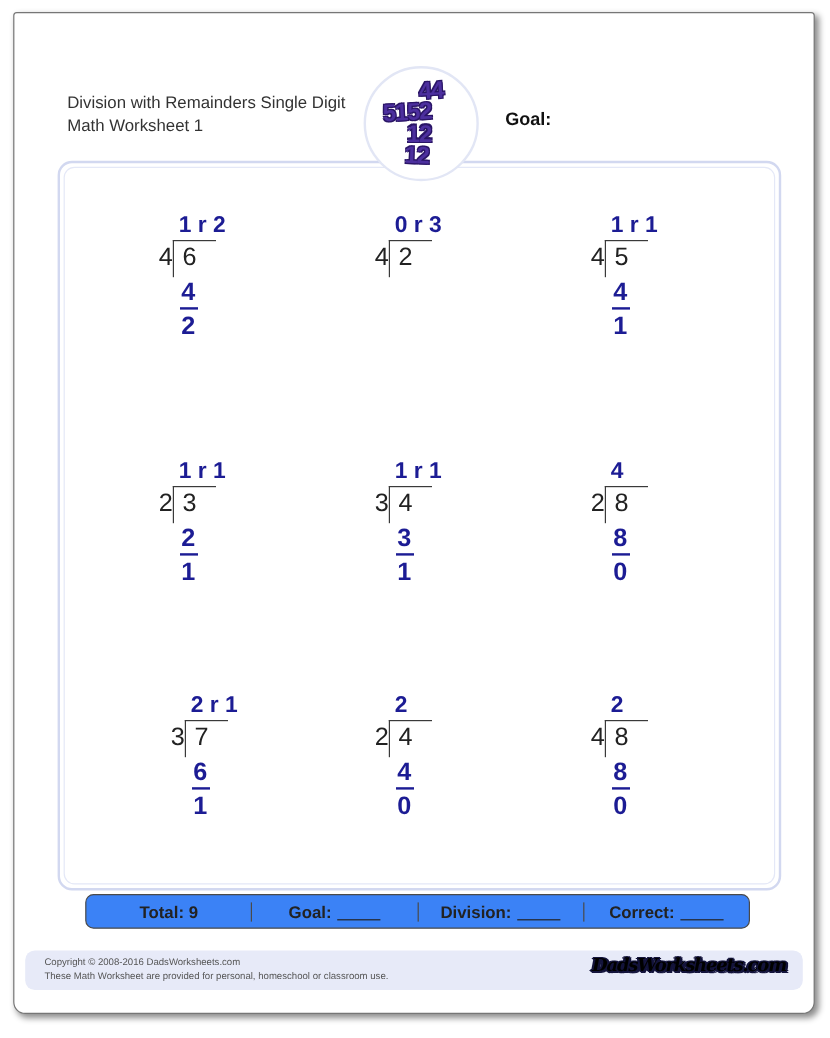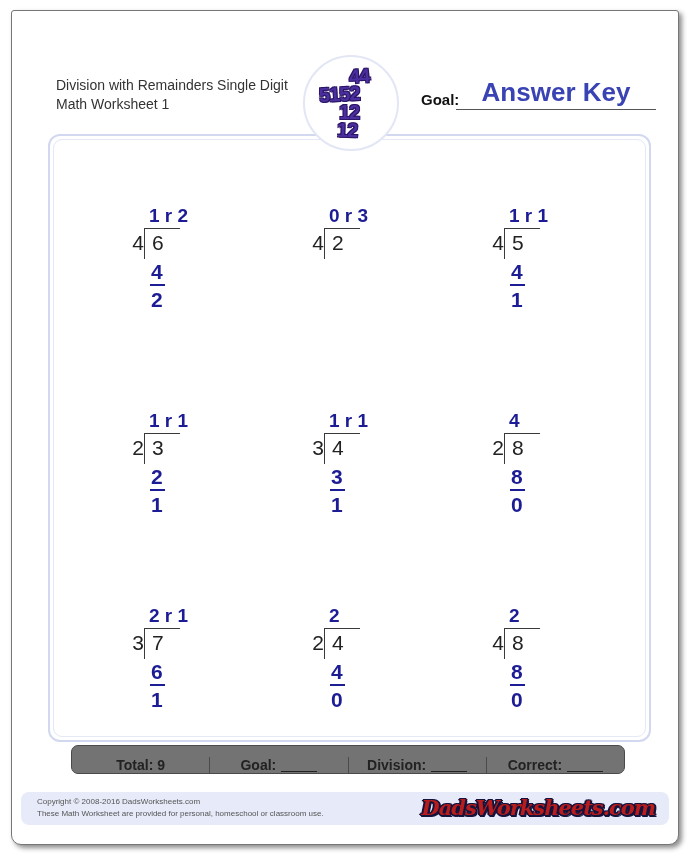--- a/index.html
+++ b/index.html
@@ -28,46 +28,46 @@
 
   
   .content-outer{position:absolute;left:36px;top:123px;width:599px;height:604px;
                  border:2px solid #d2d8f0;border-radius:12px;}
   .content-inner{position:absolute;left:3px;top:3px;right:3px;bottom:3px;
                  border:1px solid #e4e8f7;border-radius:9px;}
 
   
   .prob{position:absolute;font-size:21px;color:#222;}
   .prob .qrow{margin-left:26px;padding-left:5px;font-size:19px;font-weight:bold;
-              color:var(--answer-blue,#1c1c94);height:23px;white-space:pre;margin-top:28px;}
+              color:var(--answer-blue,#1c1c94);height:23px;white-space:pre;}
   .prob .drow{display:flex;align-items:flex-start;}
   .prob .divisor{width:26px;text-align:right;padding-top:3px;}
   .prob .dividend{border-left:1.6px solid #3a3a3a;border-top:1.6px solid #3a3a3a;
                   padding:2px 16px 4px 7px;}
   .prob .work{margin-left:26px;padding-left:6px;font-weight:bold;
               color:var(--answer-blue,#1c1c94);margin-top:1px;}
   .prob .work-num{display:inline-block;border-bottom:2.5px solid var(--answer-blue,#1c1c94);
                   padding:0 2px 0 1px;}
   .prob .result{margin-left:26px;padding-left:7px;font-weight:bold;
                 color:var(--answer-blue,#1c1c94);margin-top:2px;}
 
   
   .summary{position:absolute;left:59px;top:734px;width:552px;height:27px;
-           border:1.4px solid #4a4a4a;border-radius:7px;display:flex;align-items:flex-end;
-           font-size:14px;font-weight:bold;color:#222;background:#737373;}
+           border:1.4px solid #4a4a4a;border-radius:7px;display:flex;align-items:center;
+           font-size:14px;font-weight:bold;color:#222;background:#3b82f6;}
   .summary .cell{flex:1;display:flex;align-items:center;justify-content:center;}
   .summary .cell + .cell{border-left:1.4px solid #4a4a4a;}
   .blank-line{display:inline-block;width:36px;height:13px;border-bottom:1.6px solid #222;margin-left:5px;}
 
   
   .footer{position:absolute;left:9px;right:9px;bottom:19px;height:33px;
           background:var(--footer-bg,#e7eaf8);border-radius:8px;}
   .footer-text{position:absolute;left:16px;top:4px;font-size:8px;color:#555;line-height:12px;}
   .footer-logo{position:absolute;right:14px;top:3px;font-family:"DejaVu Serif","Liberation Serif",serif;
-         font-style:italic;font-weight:bold;font-size:21px;letter-spacing:-1px;color:#b91c1c;
+         font-style:italic;font-weight:bold;font-size:15px;letter-spacing:-1px;color:#000000;
          text-shadow:-1px -1px 0 #14143c,1px -1px 0 #14143c,-1px 1px 0 #14143c,1px 1px 0 #14143c,
                      2px 2px 0 #14143c,-2px 0 0 #14143c,2px 0 0 #14143c,0 2px 0 #14143c;}
 </style>
 </head>
 <body>
 
 <div class="page">
 
   <div class="hdr-title">
     <div>Division with Remainders Single Digit</div>
@@ -75,23 +75,20 @@
   </div>
 
   <div class="logo-circle">
     <span class="ln0">44</span>
     <span class="ln1">5152</span>
     <span class="ln2">12</span>
     <span class="ln3">12</span>
   </div>
 
   <div class="name-label">Goal:</div>
-  <div class="name-line">
-    <span class="name-value">Answer Key</span>
-  </div>
 
   <div class="content-outer">
     <div class="content-inner"></div>
   </div>
 
   <div>
   <div class="prob" style="left: 106px; top: 166px;">
     <div class="qrow">1 r 2</div>
     <div class="drow">
       <span class="divisor">4</span>
@@ -153,21 +150,21 @@
     <div class="drow">
       <span class="divisor">2</span>
       <span class="dividend">8</span>
     </div>
     <div class="work">
       <span class="work-num">8</span>
     </div>
     <div class="result">0</div>
   </div>
 
-  <div class="prob" style="left: 106px; top: 566px;">
+  <div class="prob" style="left: 116px; top: 566px;">
     <div class="qrow">2 r 1</div>
     <div class="drow">
       <span class="divisor">3</span>
       <span class="dividend">7</span>
     </div>
     <div class="work">
       <span class="work-num">6</span>
     </div>
     <div class="result">1</div>
   </div>

